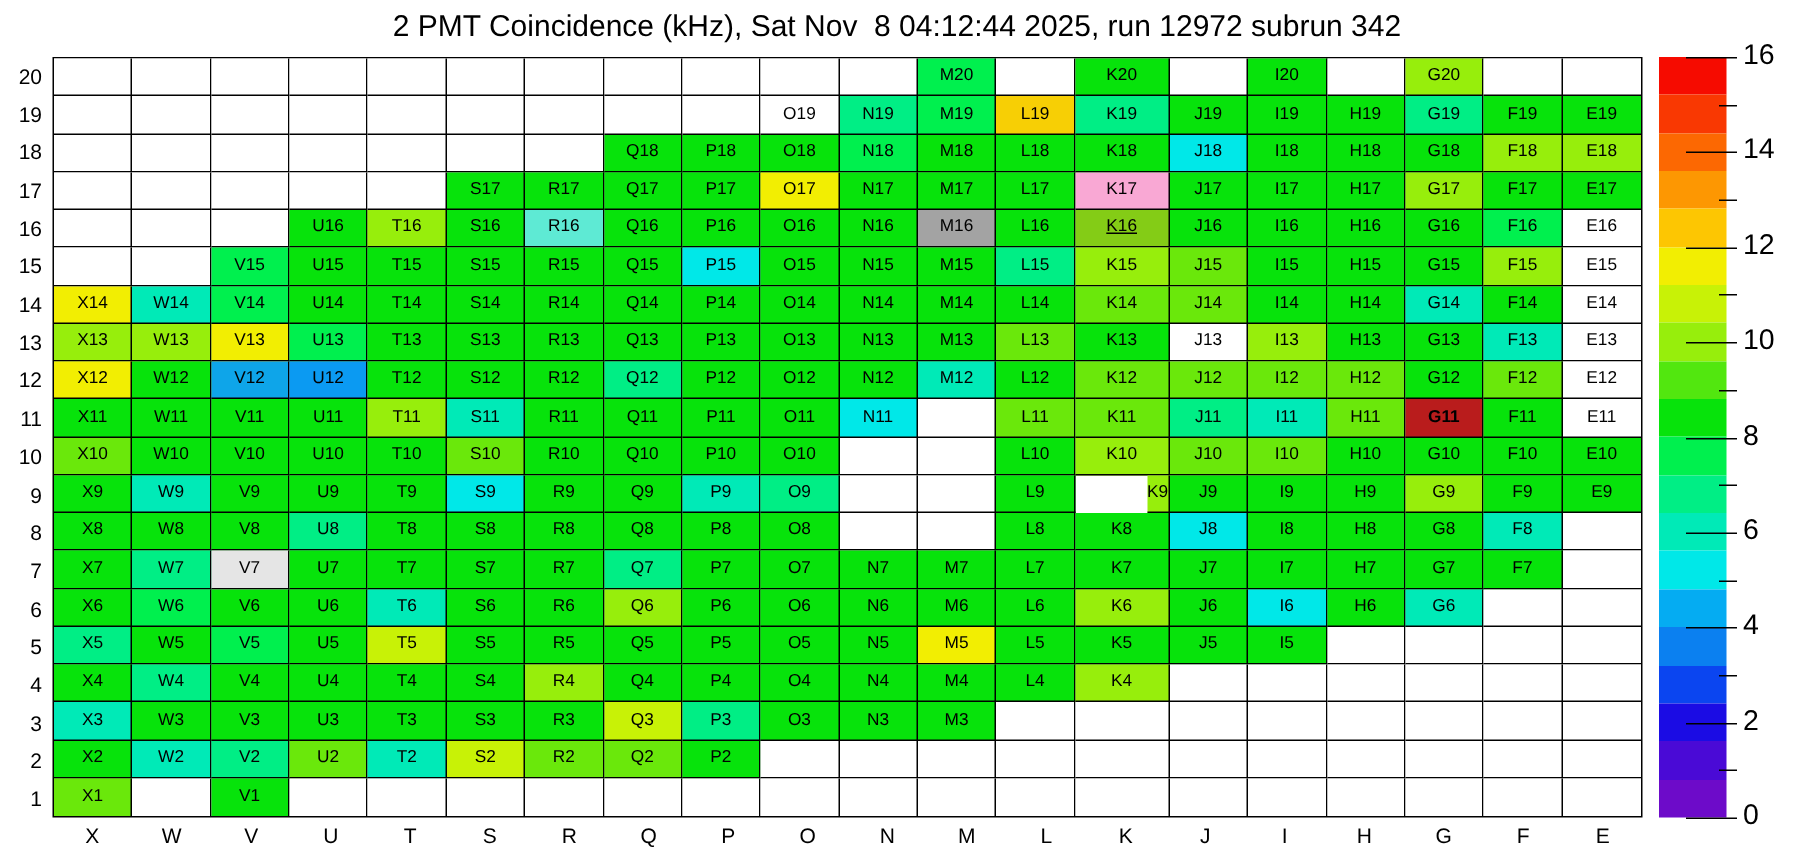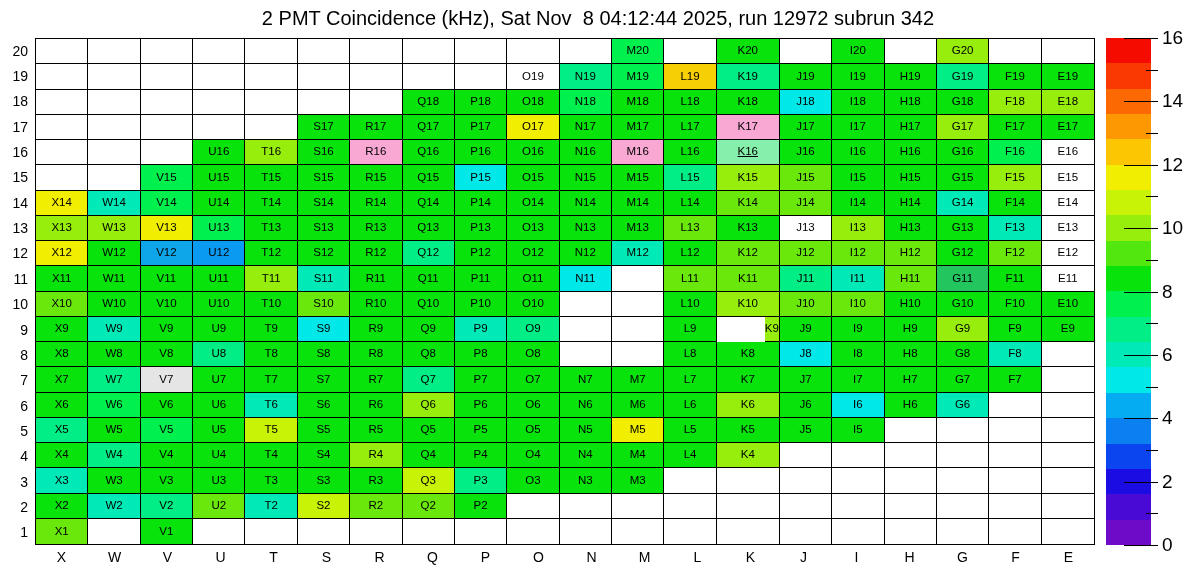--- a/index.html
+++ b/index.html
@@ -149,28 +149,28 @@
     <div class="cell" style="background: rgb(7, 227, 11);">H17</div>
     <div class="cell" style="background: rgb(151, 238, 12);">G17</div>
     <div class="cell" style="background: rgb(7, 227, 11);">F17</div>
     <div class="cell" style="background: rgb(7, 227, 11);">E17</div>
     <div class="cell" style="background: rgb(255, 255, 255);"></div>
     <div class="cell" style="background: rgb(255, 255, 255);"></div>
     <div class="cell" style="background: rgb(255, 255, 255);"></div>
     <div class="cell" style="background: rgb(7, 227, 11);">U16</div>
     <div class="cell" style="background: rgb(151, 238, 12);">T16</div>
     <div class="cell" style="background: rgb(7, 227, 11);">S16</div>
-    <div class="cell" style="background: #f9a8d4;">R16</div>
+    <div class="cell" style="background: #5eead4;">R16</div>
     <div class="cell" style="background: rgb(7, 227, 11);">Q16</div>
     <div class="cell" style="background: rgb(7, 227, 11);">P16</div>
     <div class="cell" style="background: rgb(7, 227, 11);">O16</div>
     <div class="cell" style="background: rgb(7, 227, 11);">N16</div>
-    <div class="cell" style="background: #f9a8d4;">M16</div>
+    <div class="cell" style="background: #a3a3a3;">M16</div>
     <div class="cell" style="background: rgb(7, 227, 11);">L16</div>
-    <div class="cell" style="background: #86efac; text-decoration: underline;">K16</div>
+    <div class="cell" style="background: #84cc16; text-decoration: underline;">K16</div>
     <div class="cell" style="background: rgb(7, 227, 11);">J16</div>
     <div class="cell" style="background: rgb(7, 227, 11);">I16</div>
     <div class="cell" style="background: rgb(7, 227, 11);">H16</div>
     <div class="cell" style="background: rgb(7, 227, 11);">G16</div>
     <div class="cell" style="background: rgb(0, 240, 78);">F16</div>
     <div class="cell" style="background: rgb(255, 255, 255);">E16</div>
     <div class="cell" style="background: rgb(255, 255, 255);"></div>
     <div class="cell" style="background: rgb(255, 255, 255);"></div>
     <div class="cell" style="background: rgb(0, 240, 78);">V15</div>
     <div class="cell" style="background: rgb(7, 227, 11);">U15</div>
@@ -260,21 +260,21 @@
     <div class="cell" style="background: rgb(7, 227, 11);">Q11</div>
     <div class="cell" style="background: rgb(7, 227, 11);">P11</div>
     <div class="cell" style="background: rgb(7, 227, 11);">O11</div>
     <div class="cell" style="background: rgb(0, 232, 232);">N11</div>
     <div class="cell" style="background: rgb(255, 255, 255);"></div>
     <div class="cell" style="background: rgb(106, 232, 11);">L11</div>
     <div class="cell" style="background: rgb(106, 232, 11);">K11</div>
     <div class="cell" style="background: rgb(0, 238, 133);">J11</div>
     <div class="cell" style="background: rgb(0, 234, 183);">I11</div>
     <div class="cell" style="background: rgb(106, 232, 11);">H11</div>
-    <div class="cell" style="background: #22c55e;">G11</div>
+    <div class="cell" style="background: #b91c1c; font-weight: bold;">G11</div>
     <div class="cell" style="background: rgb(7, 227, 11);">F11</div>
     <div class="cell" style="background: rgb(255, 255, 255);">E11</div>
     <div class="cell" style="background: rgb(106, 232, 11);">X10</div>
     <div class="cell" style="background: rgb(7, 227, 11);">W10</div>
     <div class="cell" style="background: rgb(7, 227, 11); text-align: right;">V10</div>
     <div class="cell" style="background: rgb(7, 227, 11);">U10</div>
     <div class="cell" style="background: rgb(7, 227, 11);">T10</div>
     <div class="cell" style="background: rgb(106, 232, 11);">S10</div>
     <div class="cell" style="background: rgb(7, 227, 11);">R10</div>
     <div class="cell" style="background: rgb(7, 227, 11);">Q10</div>

